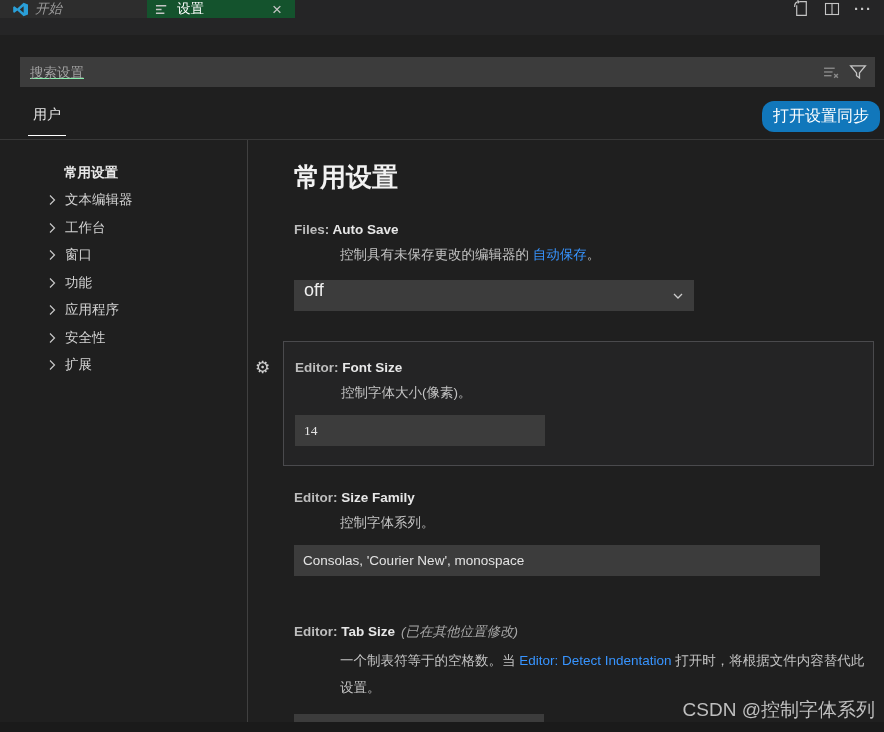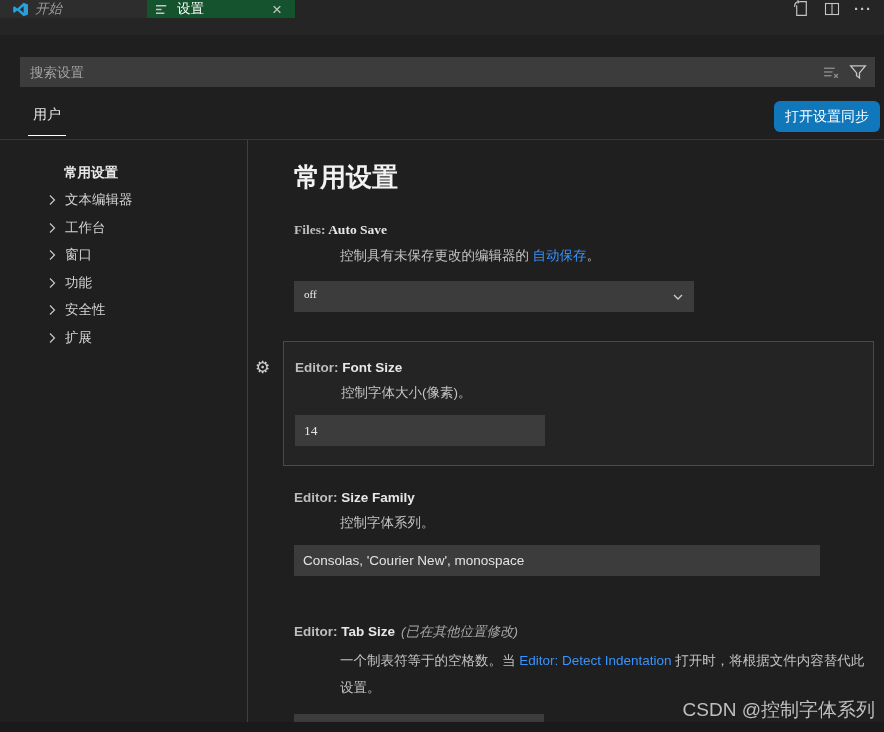--- a/index.html
+++ b/index.html
@@ -16,30 +16,30 @@
   .tab-close { margin-left:auto; font-size:17px; line-height:1; color:#c5c5c5; padding:0 3px; }
   .tabbar-actions { margin-left:auto; display:flex; align-items:center; gap:14px;
                     padding-right:12px; color:#c5c5c5; }
   .tabbar-actions .more { font-size:15px; font-weight:bold; letter-spacing:1px; color:#c5c5c5; }
 
   
   .search-row { position:absolute; left:20px; top:57px; width:855px; height:30px;
                 background:#3c3c3c; display:flex; align-items:center; }
   .search-row input { flex:1; background:transparent; border:none; outline:none;
                       color:#86efac; font-size:13.5px; padding:0 10px;
-                      font-family:"Liberation Sans", sans-serif; }
+                      font-family:"Liberation Sans", sans-serif;text-decoration:underline; }
   .search-row input::placeholder { color:#a3a3a3; }
   .search-icons { display:flex; align-items:center; gap:9px; padding-right:8px; }
 
   
   .scope-tab { position:absolute; left:28px; top:106px; padding:0 5px 11px 5px;
                font-size:14px; color:#e7e7e7; border-bottom:1px solid #ffffff; cursor:pointer; }
   .sync-btn { position:absolute; right:4px; top:101px; height:31px; padding:0 11px;
-              background:#1177bb; color:#ffffff; font-size:14px; border:none;
-              border-radius:6px; display:flex; align-items:center; cursor:pointer;
+              background:#1177bb; color:#ffffff; font-size:16px; border:none;
+              border-radius:12px; display:flex; align-items:center; cursor:pointer;
               font-family:"Liberation Sans", sans-serif; }
   .hdiv { position:absolute; left:0; top:139px; width:884px; height:1px; background:#383838; }
 
   
   .toc { position:absolute; left:0; top:140px; width:247px; bottom:0; padding-top:19px; }
   .toc-item { display:flex; align-items:center; height:27.5px; font-size:13.5px;
               color:#d2d2d2; cursor:pointer; }
   .toc-item .chev { display:flex; margin-left:44px; margin-right:5px; }
   .toc-item.selected { padding-left:64px; font-weight:bold; color:#eaeaea; }
   .vdiv { position:absolute; left:247px; top:140px; width:1px; bottom:0; background:#404040; }
@@ -48,28 +48,28 @@
   .content { position:absolute; left:248px; top:140px; right:0; bottom:0; }
   .page-title { position:absolute; left:46px; top:20px; font-size:26px; font-weight:bold; color:#f2f2f2; }
 
   .setting { position:absolute; left:46px; }
   .s-label { font-size:13.5px; font-weight:bold; color:#e7e7e7; }
   .s-label .prefix { color:#bdbdbd; }
   .s-label .modified { font-weight:normal; font-style:italic; color:#a6a6a6; margin-left:6px; }
   .s-desc { margin-top:8px; font-size:13.5px; color:#c3c3c3; line-height:19px;margin-left:46px; }
   .s-desc .lnk { color:#3794ff; cursor:pointer; }
   .ctrl-select { margin-top:16px; position:relative; width:400px; height:31px; background:#3c3c3c;
-                 display:flex; align-items:flex-end; padding:12px 10px; font-size:11px;
+                 display:flex; align-items:flex-start; padding:0 10px; font-size:18px;
                  color:#f0f0f0; cursor:pointer; }
   .ctrl-select .dd { position:absolute; right:8px; top:8px; }
   .ctrl-input { margin-top:13px; display:block; height:31px; background:#3c3c3c; border:none;
                 outline:none; color:#e3e3e3; font-size:13.5px; padding:0 9px;
                 font-family:"Liberation Sans", sans-serif; }
 
-  .setting-autosave   { top:82px;font-family:Liberation Serif, serif; }
+  .setting-autosave   { top:82px; }
   .focus-block { position:absolute; left:35px; top:201px; width:591px; height:125px;
                  background:#242425; border:1px solid #4a4a4d; padding:18px 0 0 11px; }
   .focus-block .gear { position:absolute; left:-29px; top:15px; font-size:17px; color:#cfcfcf; cursor:pointer; }
   .setting-fontfamily { top:350px; }
   .setting-tabsize    { top:483px; width:580px; }
   .setting-tabsize .s-desc { line-height:27px; margin-top:6px; }
 
   .w250 { width:250px;font-family:Liberation Serif, serif; } .w526 { width:526px; }
 
   .watermark { position:absolute; right:9px; bottom:9px; font-size:19px; color:#bfbfbf; }
@@ -178,20 +178,28 @@
         </svg>
       </span>
     <span>功能</span>
   </div>
   <div class="toc-item">
     <span class="chev">
         <svg width="16" height="16" viewBox="0 0 16 16" fill="none" stroke="#c8c8c8" stroke-width="1.2">
           <path d="M6 3.5 L10.5 8 L6 12.5"></path>
         </svg>
       </span>
+    <span>应用程序</span>
+  </div>
+  <div class="toc-item">
+    <span class="chev">
+        <svg width="16" height="16" viewBox="0 0 16 16" fill="none" stroke="#c8c8c8" stroke-width="1.2">
+          <path d="M6 3.5 L10.5 8 L6 12.5"></path>
+        </svg>
+      </span>
     <span>安全性</span>
   </div>
   <div class="toc-item">
     <span class="chev">
         <svg width="16" height="16" viewBox="0 0 16 16" fill="none" stroke="#c8c8c8" stroke-width="1.2">
           <path d="M6 3.5 L10.5 8 L6 12.5"></path>
         </svg>
       </span>
     <span>扩展</span>
   </div>

